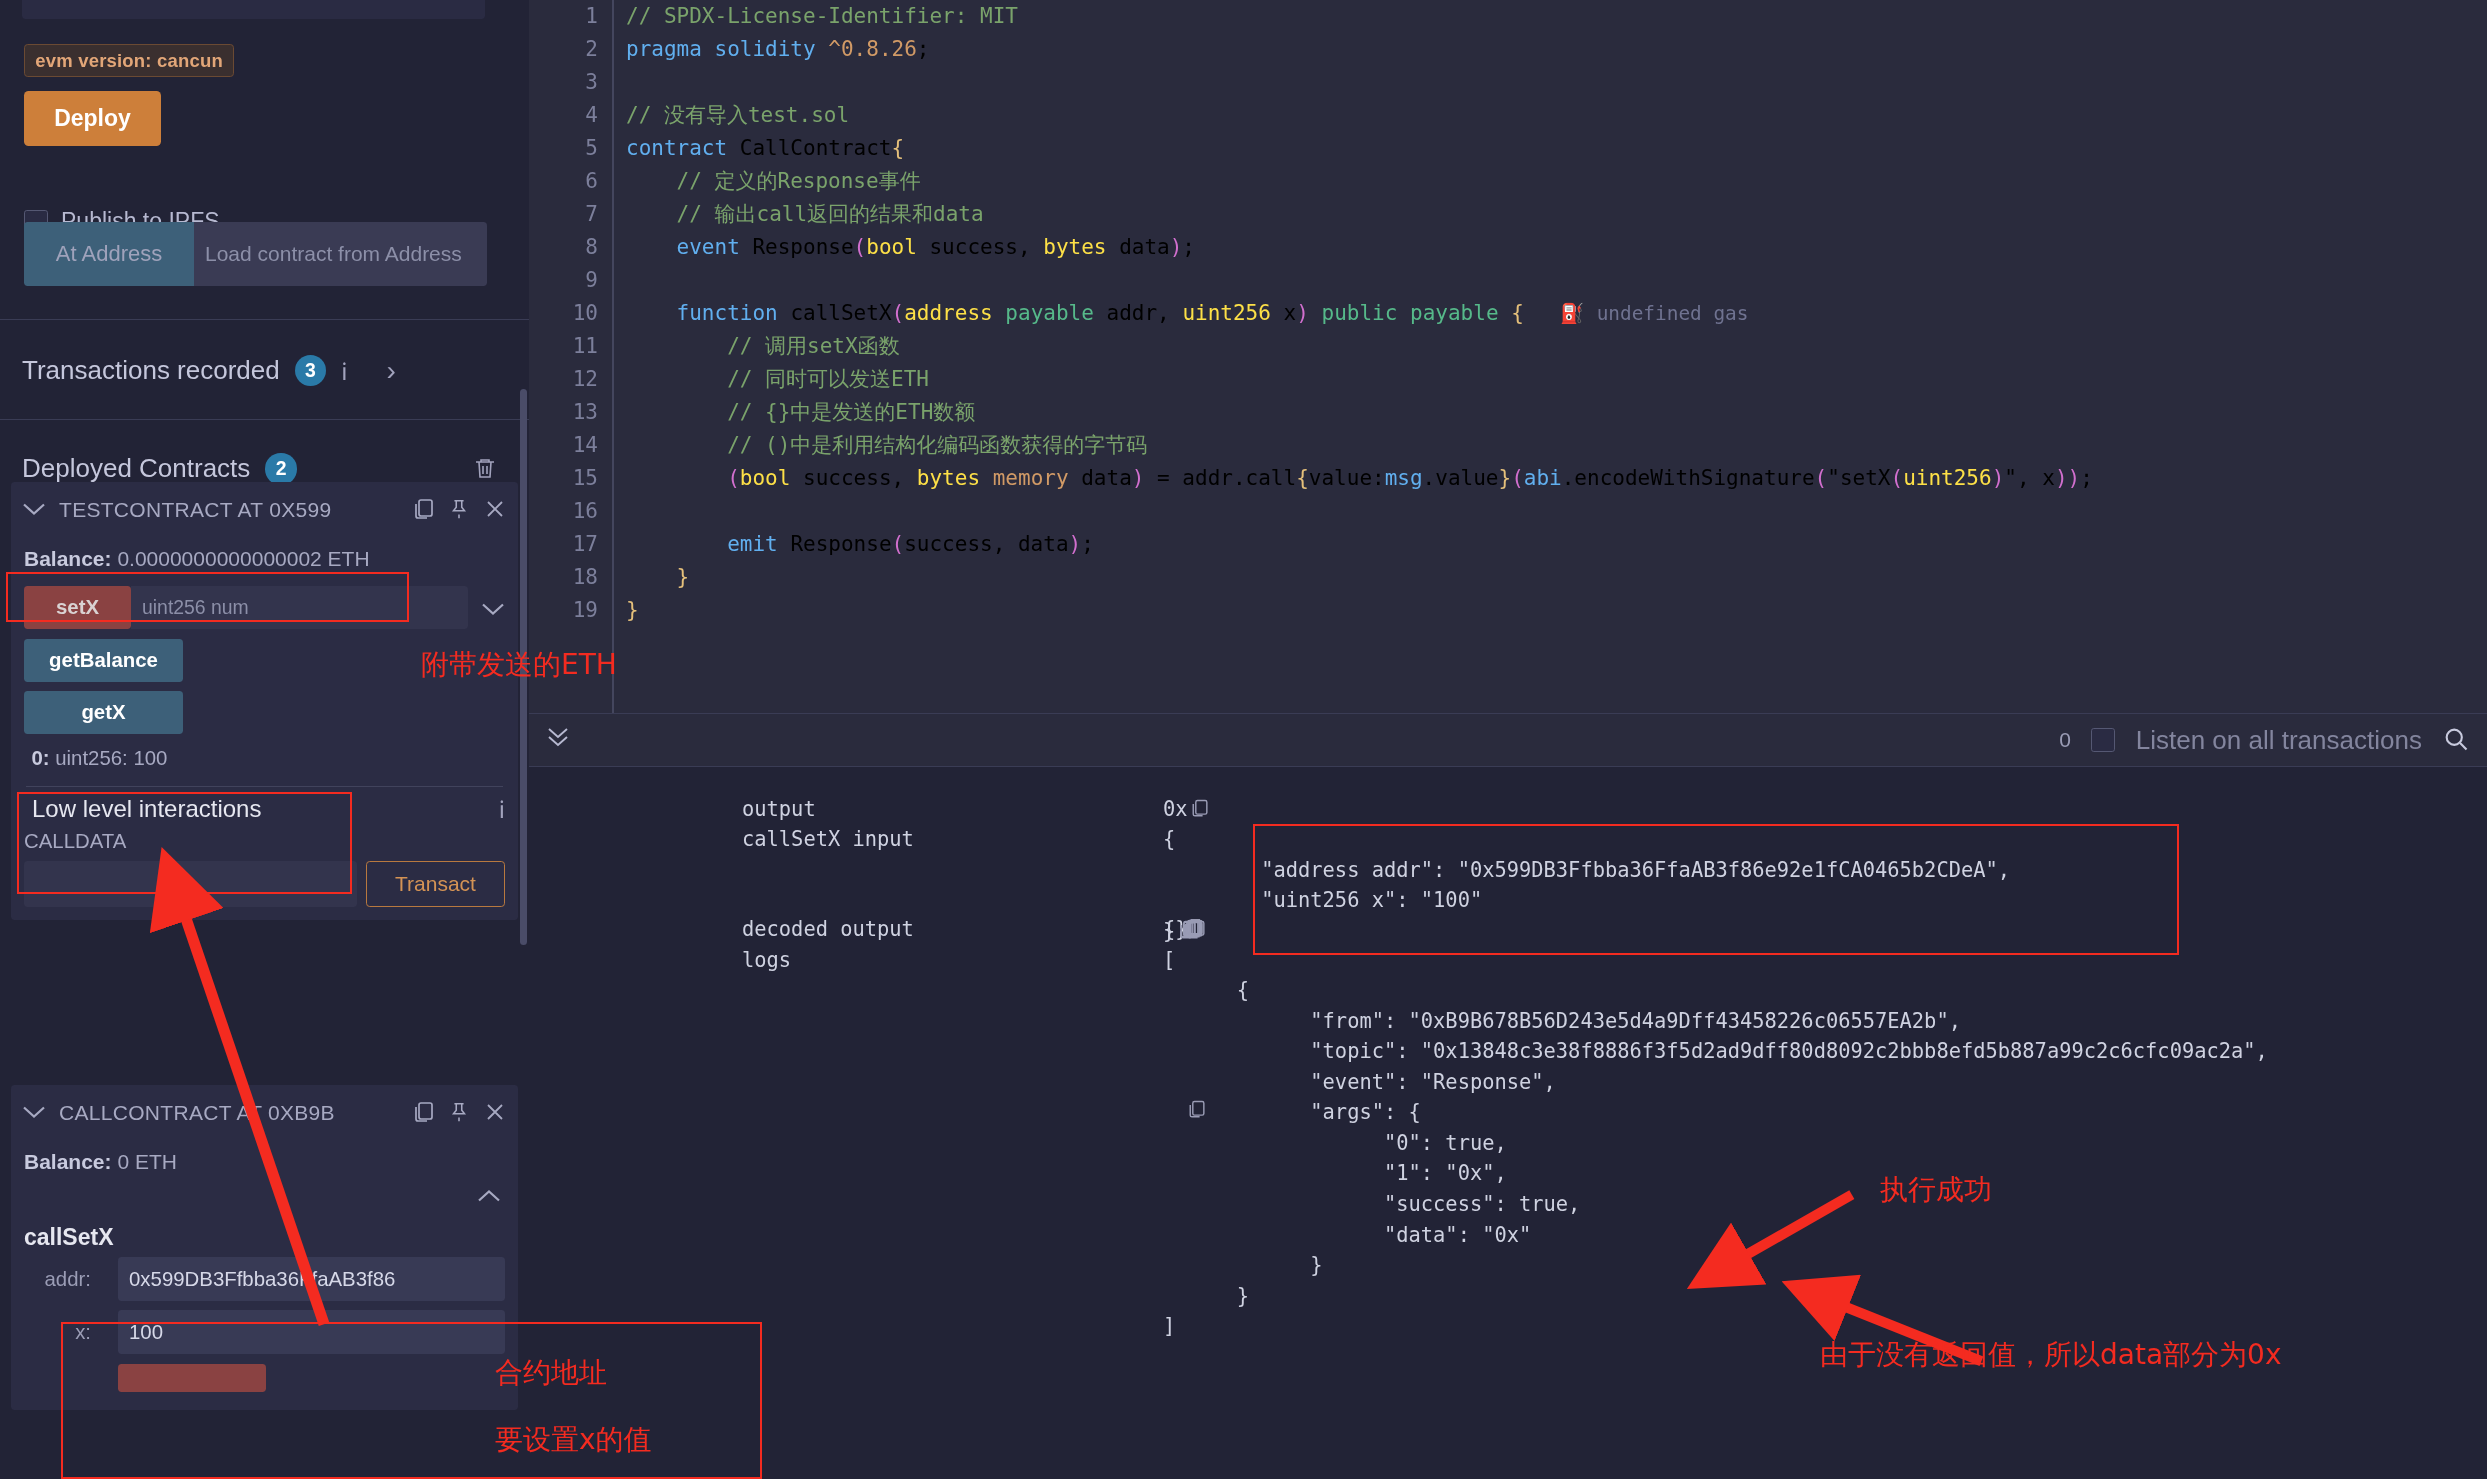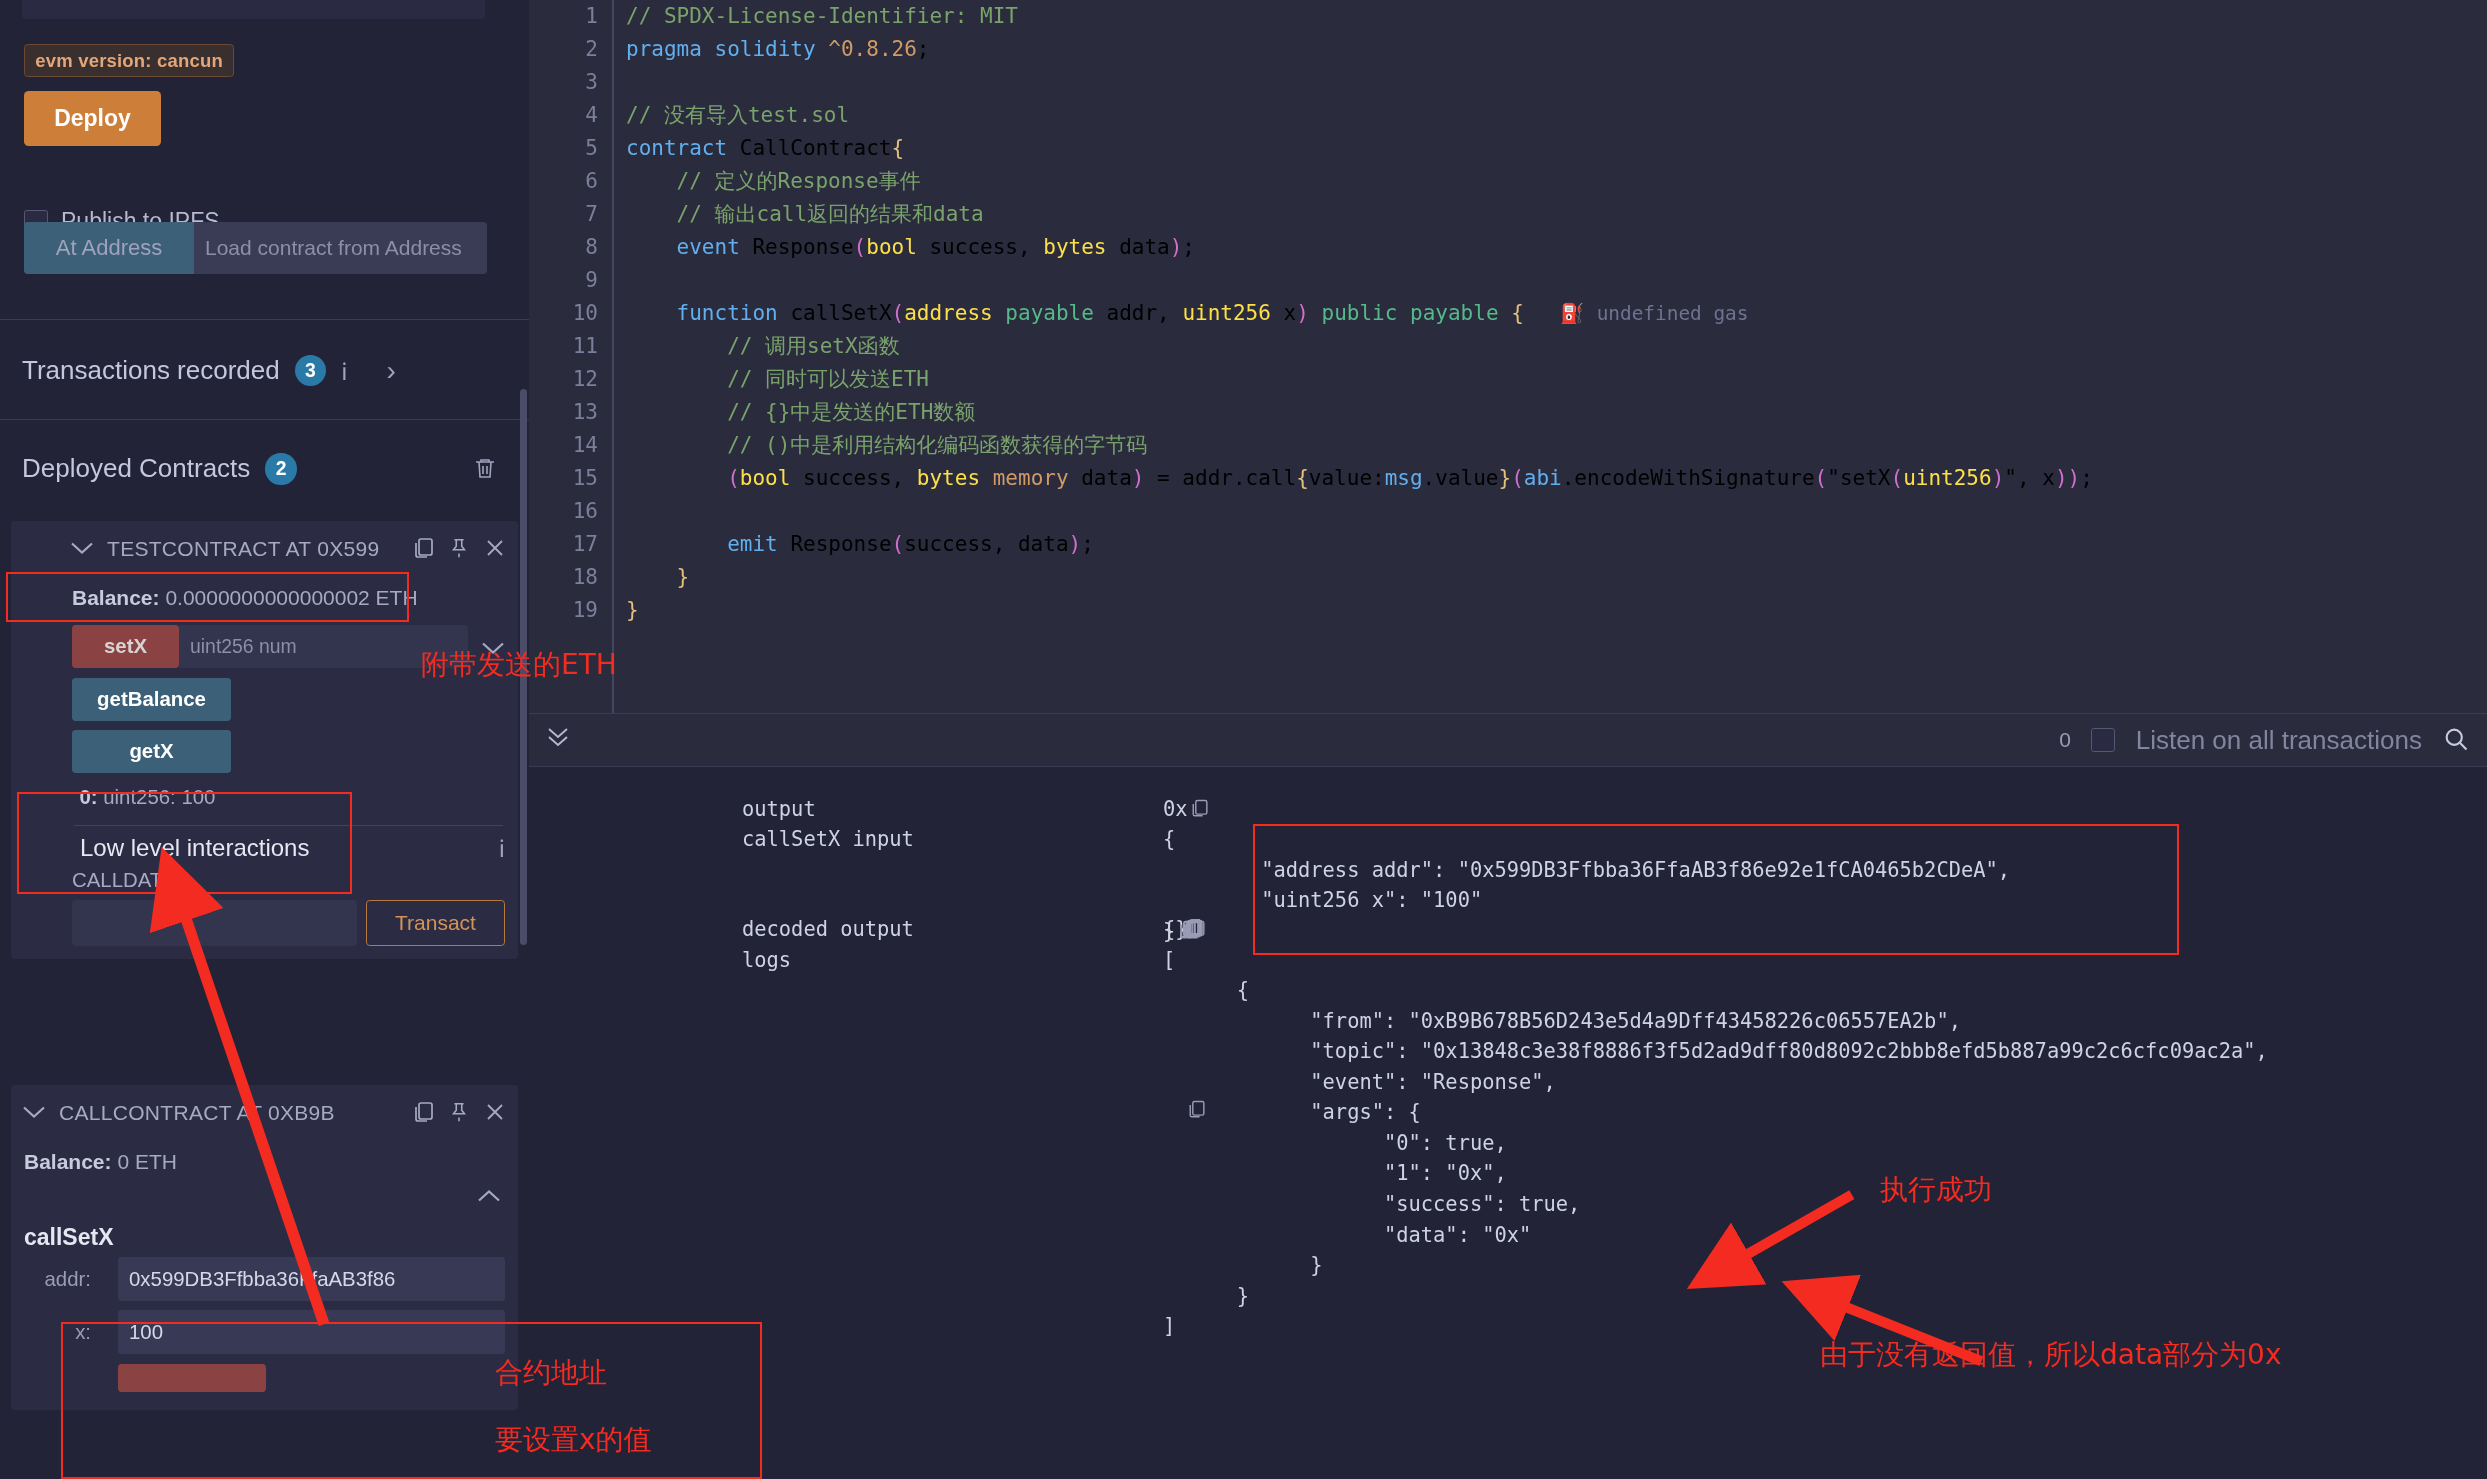--- a/index.html
+++ b/index.html
@@ -33,21 +33,21 @@
     position: absolute; left: 24px; top: 91px; width: 137px; height: 55px;
     background: #cd7f3a; color: #fff; border: none; border-radius: 4.6px;
     font-size: 23px; font-weight: bold; cursor: pointer;
     font-family: "Liberation Sans", sans-serif;
   }
   .ipfs-row { position: absolute; left: 24px; top: 163px; display: flex; align-items: center; gap: 13px; margin-top: 45px; }
   .cbox { width: 24px; height: 24px; border: 0.9px solid #555873; border-radius: 2.8px; background: #2a2b43; }
   .ipfs-label { font-size: 23px; color: #b7b9d1; }
 
   .at-address-row {
-    position: absolute; left: 24px; top: 222px; width: 463px; height: 52px;
+    position: absolute; left: 24px; top: 222px; width: 463px; height: 64px;
     display: flex; border-radius: 3.7px; overflow: hidden;
   }
   .at-address-btn {
     width: 191px; background: #3d6079; color: #9fa2bb; font-size: 22px;
     display: flex; align-items: center; justify-content: center; border: none; cursor: pointer;
     font-family: "Liberation Sans", sans-serif;
   }
   .at-address-input {
     flex: 1; background: #3a3b54; border: none; color: #8c8fa8; font-size: 21px;
     padding: 8px 11px; font-family: "Liberation Sans", sans-serif;
@@ -198,21 +198,21 @@
       <div class="dep-row">
         <span class="sec-title">Deployed Contracts</span>
         <span class="badge-count">2</span>
       </div>
       <span class="trash-icon">
         <svg width="24" height="28" viewBox="0 0 24 24" fill="none" stroke="#a2a3bd" stroke-width="1.6">
           <path d="M3 6h18M8 6V4h8v2M6 6l1 15h10l1-15M10 10v8M14 10v8"></path>
         </svg>
       </span>
 
-      <div class="card" style="top:521px;padding-left:48px;">
+      <div class="card" style="top:482px;">
         <div class="card-head">
           <span class="hicon">
             <svg width="24" height="15" viewBox="0 0 24 14" fill="none" stroke="#a7a9c2" stroke-width="2.2">
                 <path d="M2 3l10 9 10-9"></path>
               </svg>
           </span>
           <span class="ctitle">TESTCONTRACT AT 0X599</span>
           <span class="hicon">
             <svg width="24" height="24" viewBox="0 0 24 24" fill="none" stroke="#a7a9c2" stroke-width="1.7">
                 <rect x="8" y="3" width="13" height="16" rx="2"></rect>

